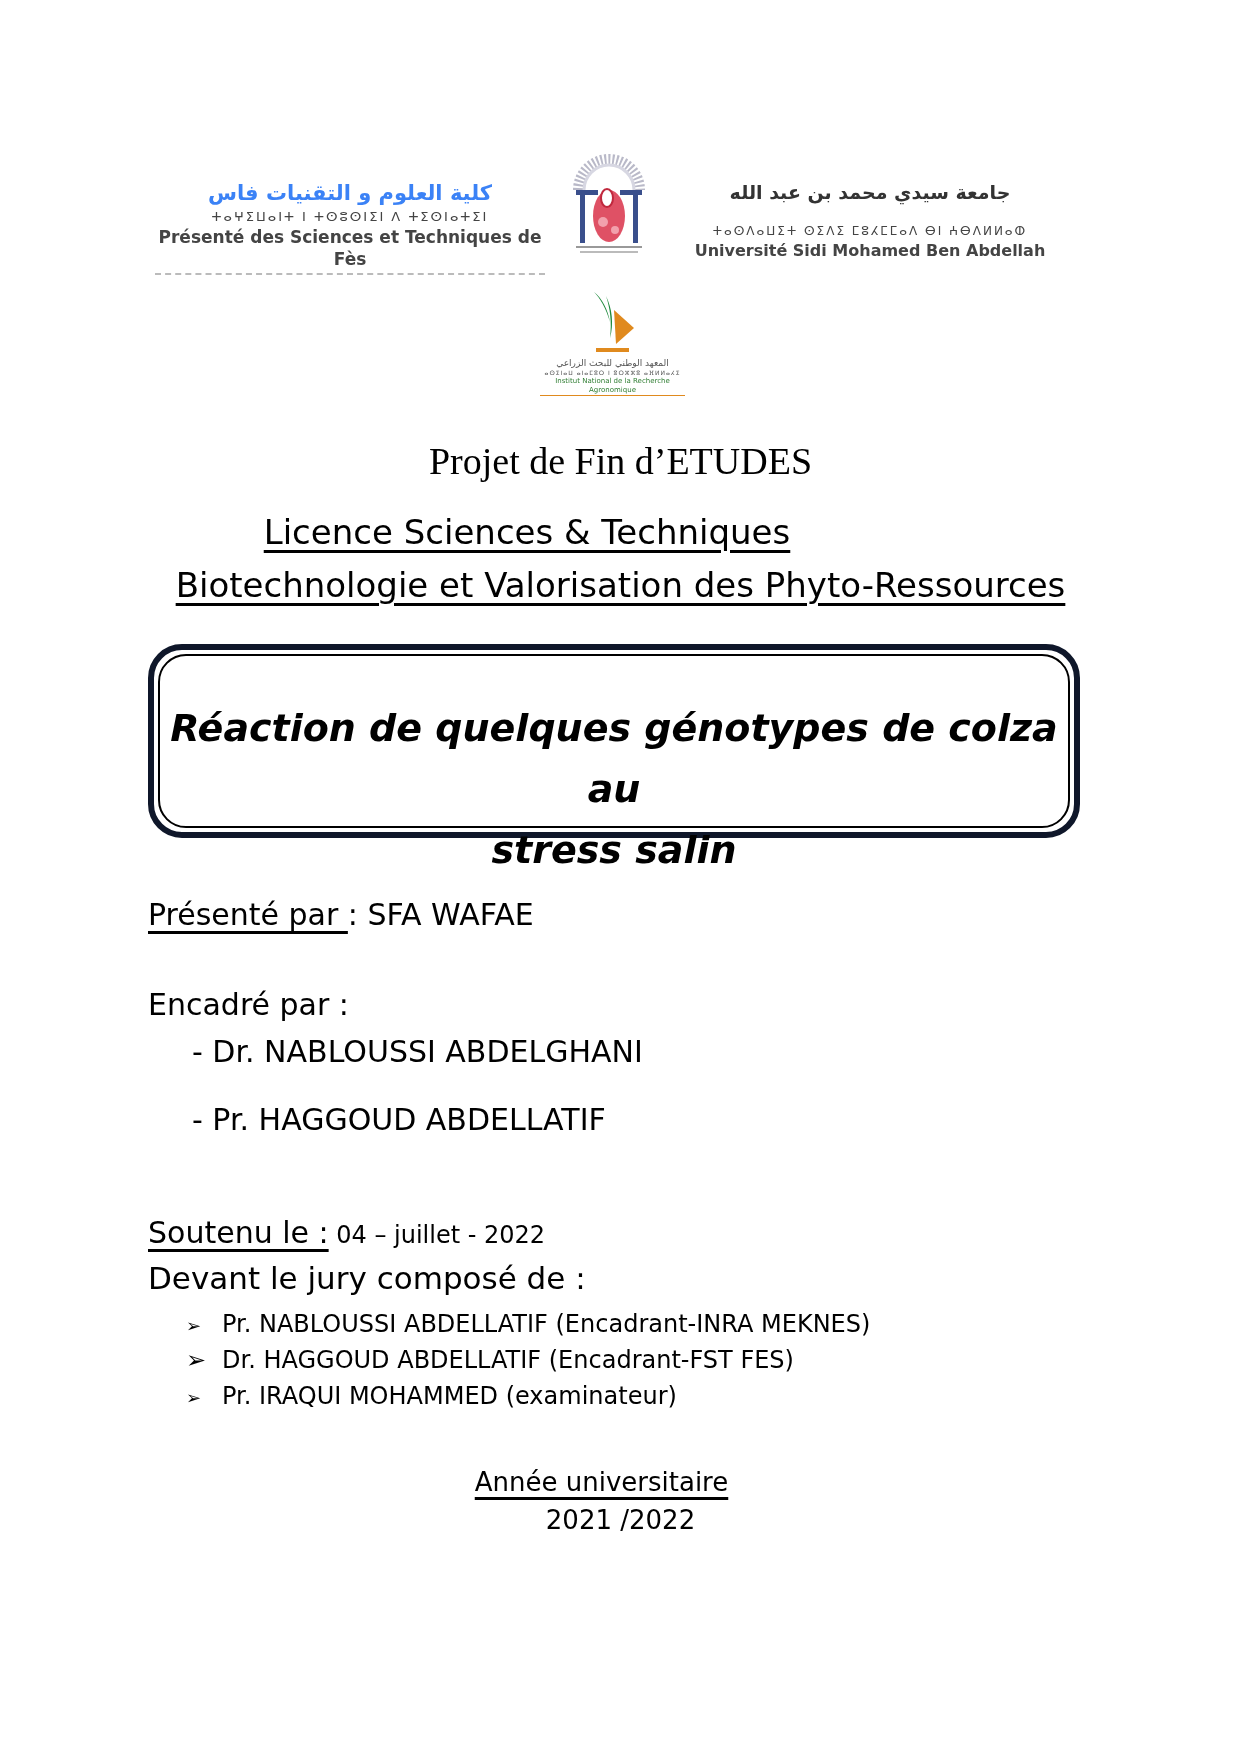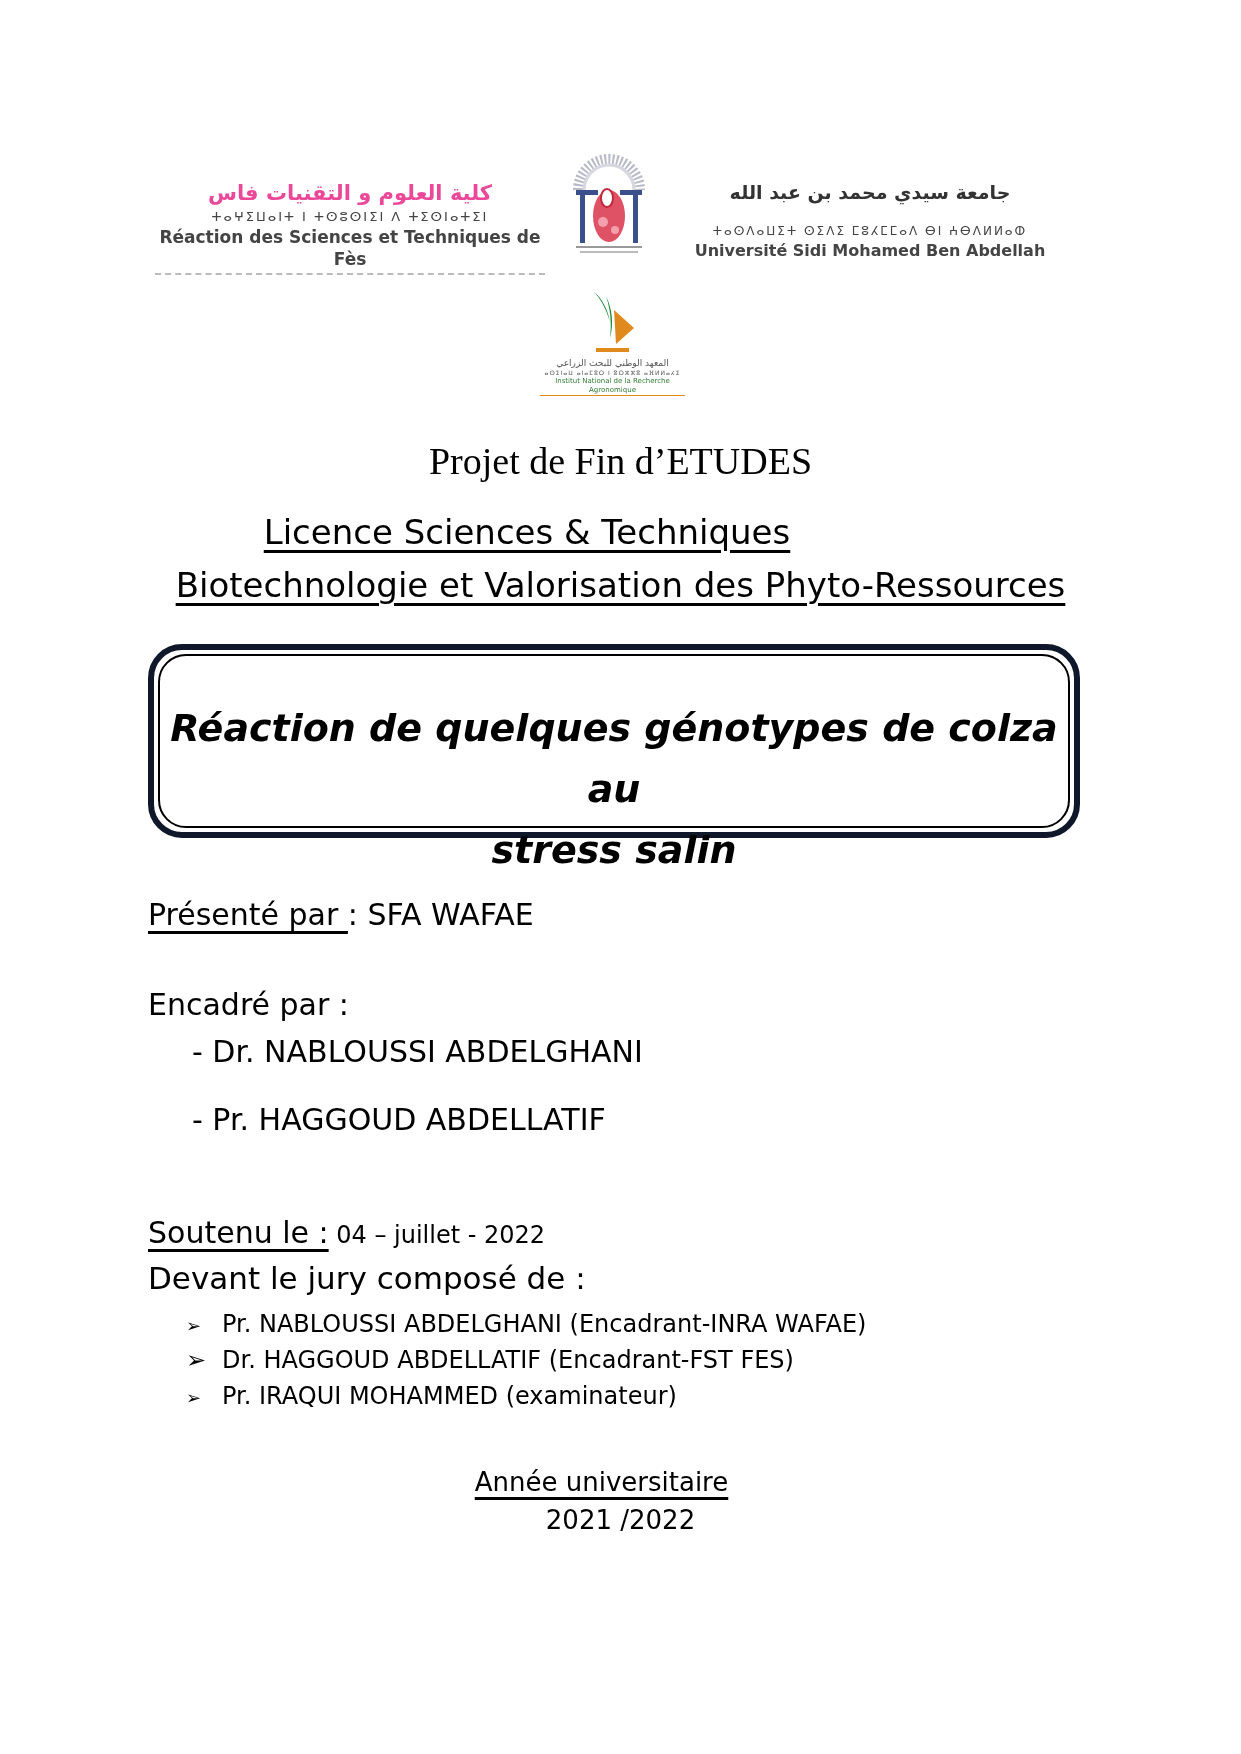--- a/index.html
+++ b/index.html
@@ -1,21 +1,21 @@
 <!DOCTYPE html>
 <html><head>
 <meta charset="utf-8">
 <style>
   html, body { margin: 0; padding: 0; background: #ffffff; }
   body { width: 1241px; height: 1754px; position: relative; overflow: hidden; color: #000; font-family: "DejaVu Sans", sans-serif; }
   .abs { position: absolute; }
 
   
   .fst-block { left: 155px; top: 180px; width: 390px; text-align: center; }
-  .fst-ar { font-size: 21px; font-weight: bold; color: #ec4899; direction: rtl; line-height: 26px; }
+  .fst-ar { font-size: 21px; font-weight: bold; color: #3b82f6; direction: rtl; line-height: 26px; }
   .fst-tif { font-size: 13px; color: #444; letter-spacing: 2px; line-height: 18px; margin-top: 2px; }
   .fst-fr { font-size: 17px; font-weight: bold; color: #444; line-height: 22px; }
   .fst-rule { height: 2px; margin-top: 3px; border-top: 2px dashed #bbb; }
 
   .usmba-emblem { left: 570px; top: 150px; width: 78px; height: 110px; }
 
   .usmba-block { left: 690px; top: 180px; width: 360px; text-align: center; }
   .usmba-ar { font-size: 19px; font-weight: bold; color: #333; direction: rtl; line-height: 24px; }
   .usmba-tif { font-size: 12px; color: #444; letter-spacing: 2px; line-height: 18px; margin-top: 18px; }
   .usmba-fr { font-size: 16px; font-weight: bold; color: #444; line-height: 22px; }
@@ -56,21 +56,21 @@
 
   .annee-label { left: 0; width: 1203px; top: 1465px; text-align: center; font-family: "DejaVu Sans", sans-serif; font-size: 26px; line-height: 34px; }
   .annee-value { left: 0; width: 1241px; top: 1503px; text-align: center; font-family: "DejaVu Sans", sans-serif; font-size: 26px; line-height: 34px; }
 </style>
 </head>
 <body>
 
 <div class="abs fst-block">
   <div class="fst-ar">كلية العلوم و التقنيات فاس</div>
   <div class="fst-tif">ⵜⴰⵖⵉⵡⴰⵏⵜ ⵏ ⵜⵙⵓⵙⵏⵉⵏ ⴷ ⵜⵉⵙⵏⴰⵜⵉⵏ</div>
-  <div class="fst-fr">Réaction des Sciences et Techniques de Fès</div>
+  <div class="fst-fr">Présenté des Sciences et Techniques de Fès</div>
   <div class="fst-rule"></div>
 </div>
 
 <div class="abs usmba-emblem">
   <svg width="78" height="110" viewBox="0 0 78 110">
     <path d="M8 40 A31 31 0 0 1 70 40" fill="none" stroke="#b9b9c8" stroke-width="10" stroke-dasharray="2 2"></path>
     <path d="M14 40 A25 25 0 0 1 64 40" fill="none" stroke="#d7d7e2" stroke-width="3"></path>
     <rect x="6" y="40" width="22" height="5" fill="#3a4f8c"></rect>
     <rect x="50" y="40" width="22" height="5" fill="#3a4f8c"></rect>
     <rect x="10" y="45" width="5" height="48" fill="#3a4f8c"></rect>
@@ -126,21 +126,21 @@
 <div class="abs sup-item sup1">- Dr. NABLOUSSI ABDELGHANI</div>
 <div class="abs sup-item sup2">- Pr. HAGGOUD ABDELLATIF</div>
 
 <div class="abs soutenu">
   <span class="ul">Soutenu le :</span><span class="date"> 04 – juillet - 2022</span>
 </div>
 
 <div class="abs devant">Devant le jury composé de :</div>
 <div class="abs jury">
   <div class="jury-item">
-    <span class="arrow">➢</span><span>Pr. NABLOUSSI ABDELGHANI (Encadrant-INRA WAFAE)</span>
+    <span class="arrow">➢</span><span>Pr. NABLOUSSI ABDELLATIF (Encadrant-INRA MEKNES)</span>
   </div>
   <div class="jury-item">
     <span class="arrow">➢</span><span>Dr. HAGGOUD ABDELLATIF (Encadrant-FST FES)</span>
   </div>
   <div class="jury-item">
     <span class="arrow">➢</span><span>Pr. IRAQUI MOHAMMED (examinateur)</span>
   </div>
 </div>
 
 <div class="abs annee-label">

